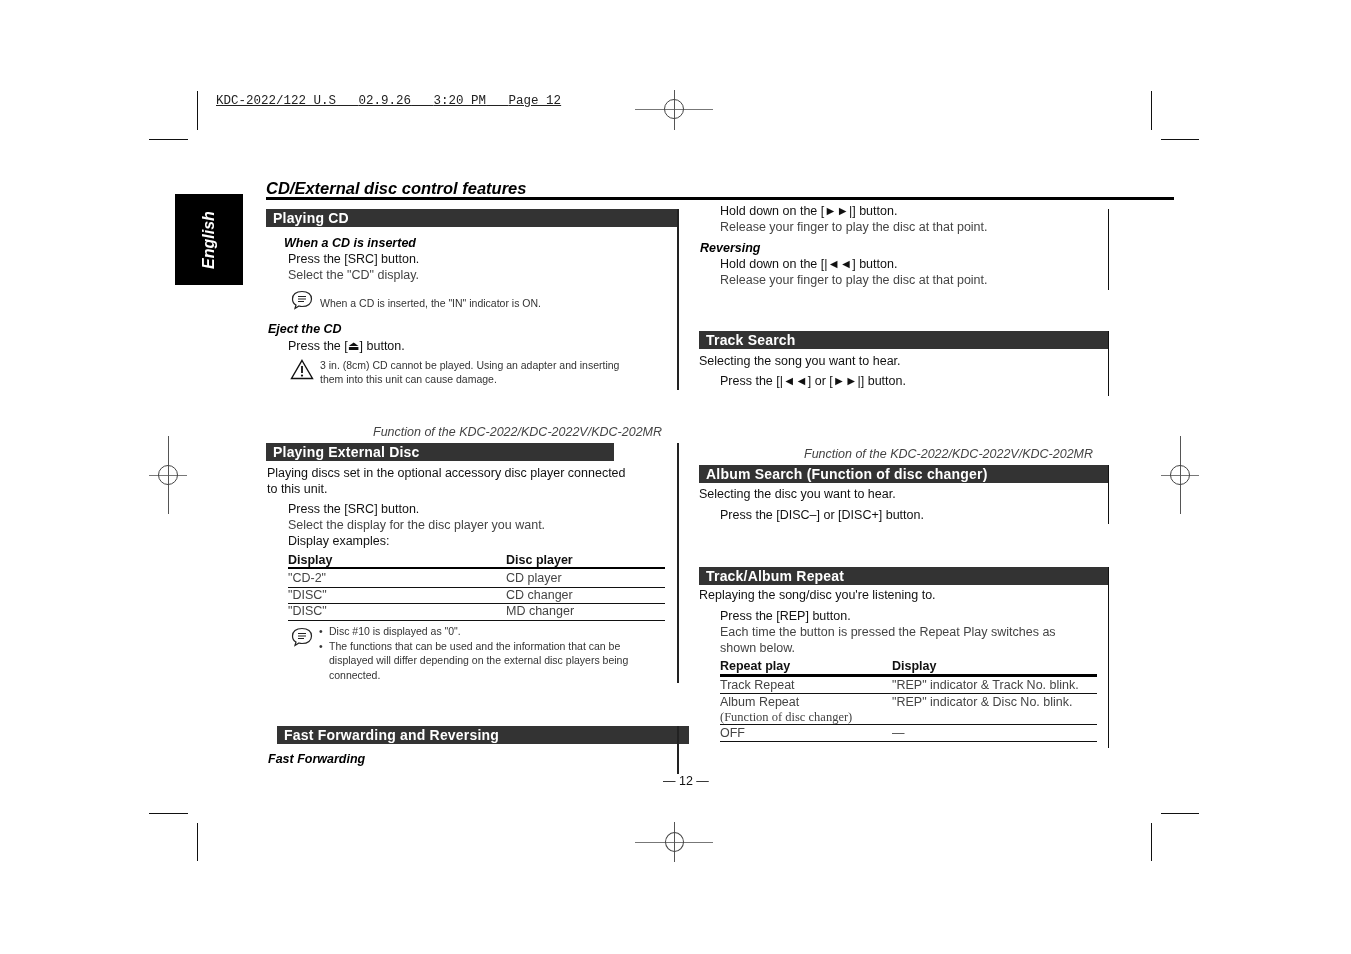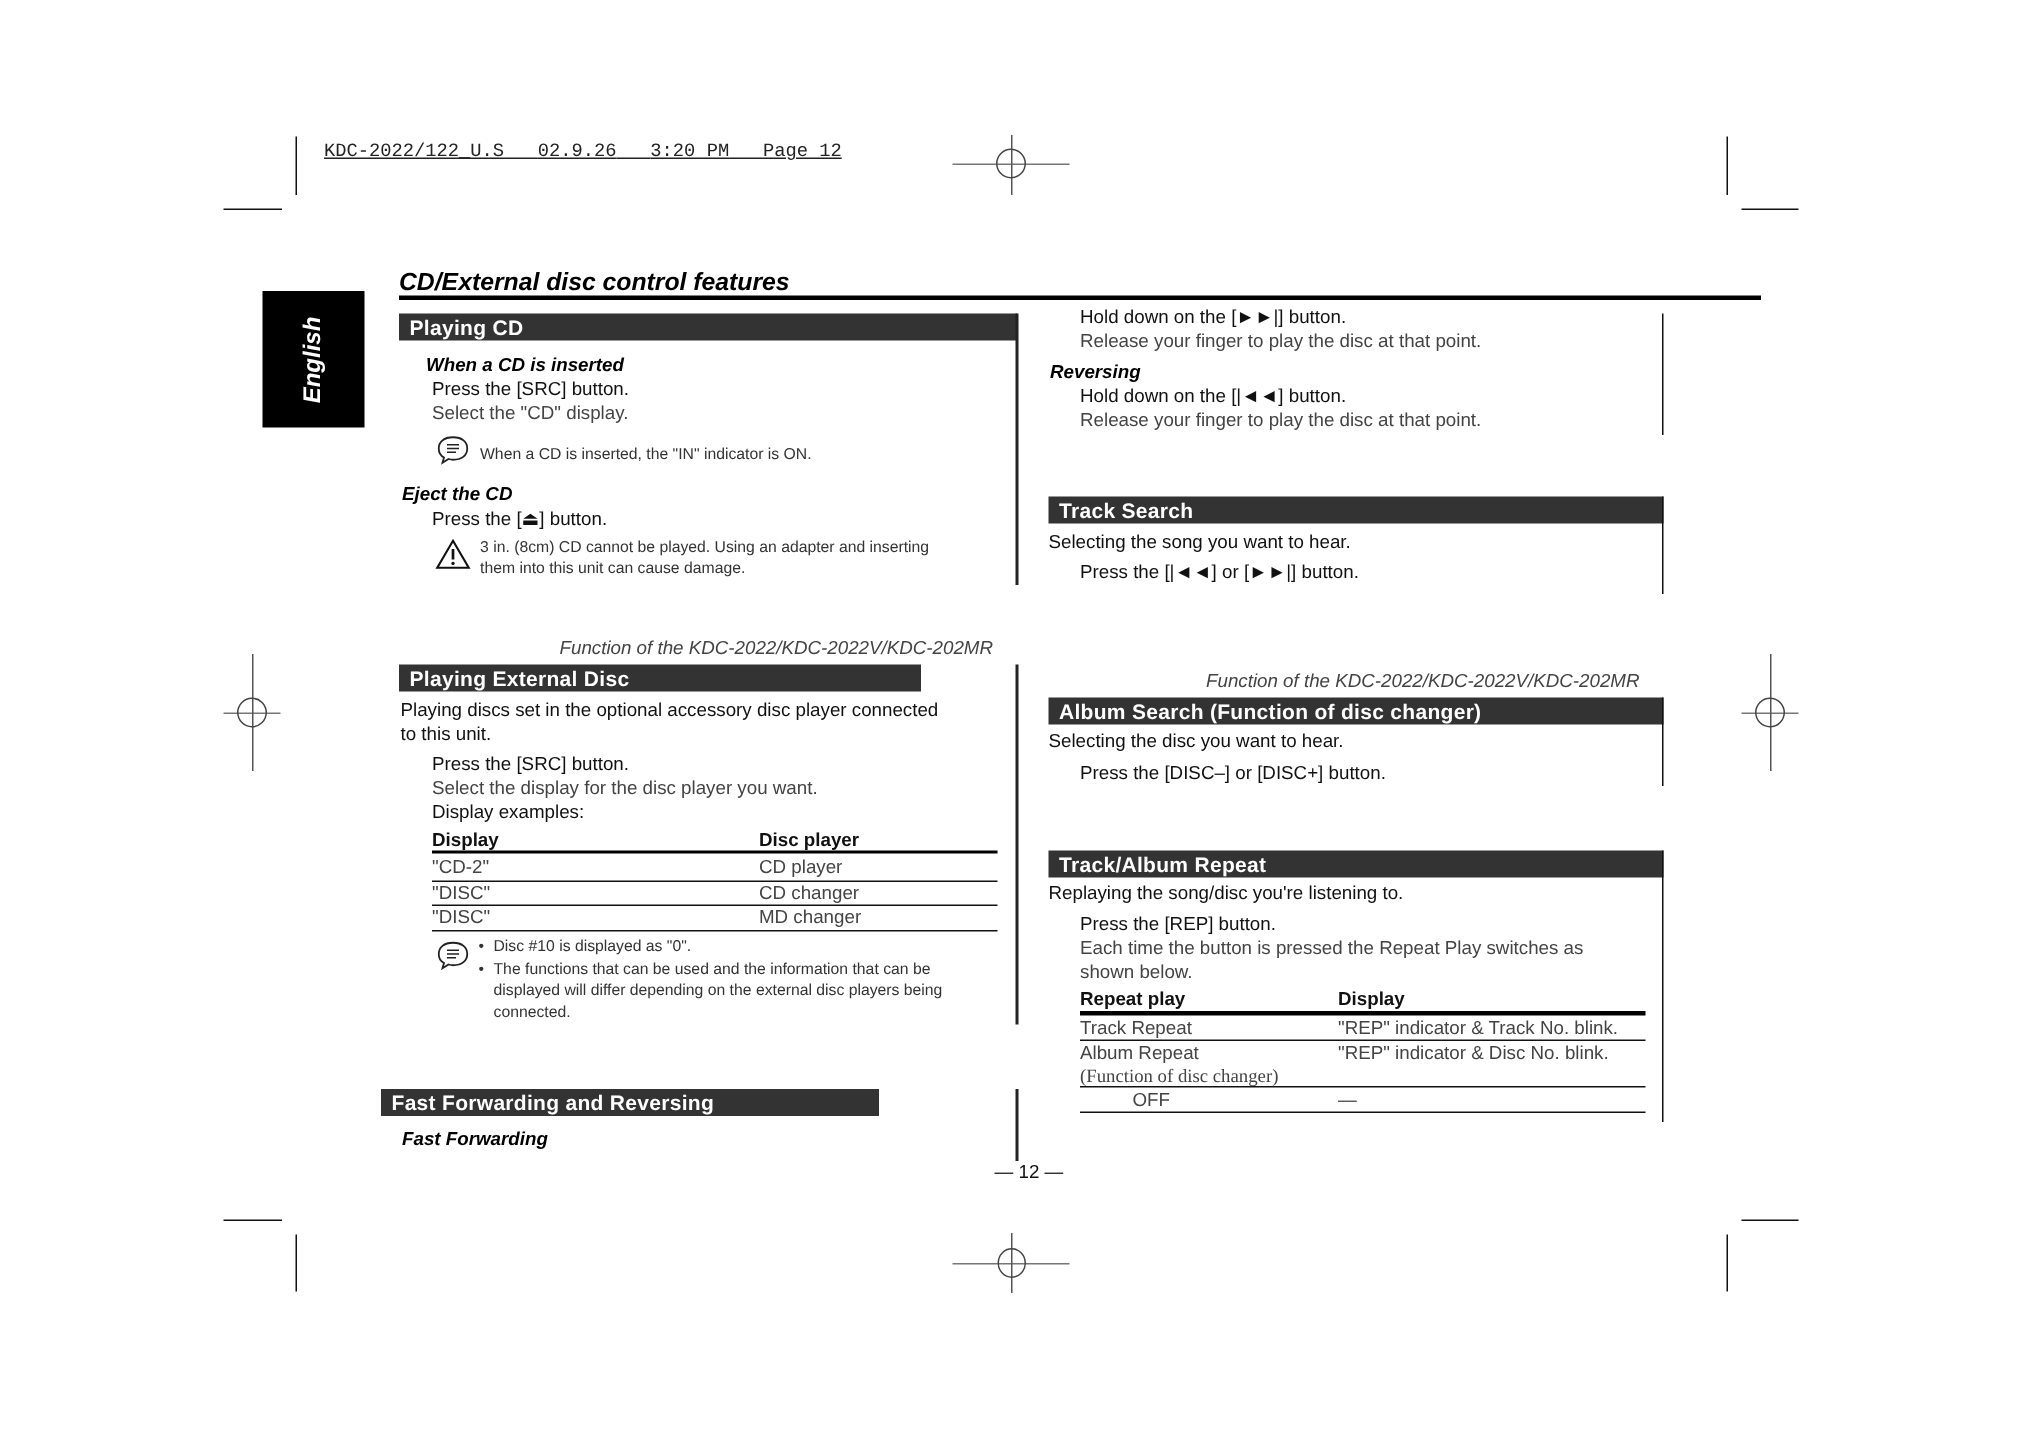--- a/index.html
+++ b/index.html
@@ -143,21 +143,21 @@
   <line x1="7" y1="9" x2="15" y2="9" stroke="#222" stroke-width="1"></line>
   <line x1="7" y1="11.5" x2="13" y2="11.5" stroke="#222" stroke-width="1"></line>
 </svg>
 <div class="t small" style="left:319px; top:625px;">•</div>
 <div class="t small" style="left:329px; top:625px;">Disc #10 is displayed as "0".</div>
 <div class="t small" style="left:319px; top:640px;">•</div>
 <div class="t small" style="left:329px; top:640px;">The functions that can be used and the information that can be</div>
 <div class="t small" style="left:329px; top:654px;">displayed will differ depending on the external disc players being</div>
 <div class="t small" style="left:329px; top:669px;">connected.</div>
 
-<div class="sec-head" style="left:254px; top:726px; width:332px;">Fast Forwarding and Reversing</div>
+<div class="sec-head" style="left:277px; top:726px; width:412px;">Fast Forwarding and Reversing</div>
 <div class="vline" style="left:677px; top:726px; height:48px; width:2px; background:#222;"></div>
 <div class="sub-head" style="left:268px; top:752px;">Fast Forwarding</div>
 
 <div class="t" style="left:663px; top:774px;">— 12 —</div>
 
 <div class="t" style="left:720px; top:204px;">Hold down on the [►►|] button.</div>
 <div class="t light" style="left:720px; top:220px;">Release your finger to play the disc at that point.</div>
 <div class="sub-head" style="left:700px; top:241px;">Reversing</div>
 <div class="t" style="left:720px; top:257px;">Hold down on the [|◄◄] button.</div>
 <div class="t light" style="left:720px; top:273px;">Release your finger to play the disc at that point.</div>
@@ -188,16 +188,16 @@
 
   <div class="t light" style="left:720px; top:678px;">Track Repeat</div>
   <div class="t light" style="left:892px; top:678px;">"REP" indicator &amp; Track No. blink.</div>
   <div class="row-line" style="left:720px; top:693px; width:377px;"></div>
 
   <div class="t light" style="left:720px; top:695px;">Album Repeat</div>
   <div class="t light" style="left:720px; top:710px;font-family:Liberation Serif, serif;">(Function of disc changer)</div>
   <div class="t light" style="left:892px; top:695px;">"REP" indicator &amp; Disc No. blink.</div>
   <div class="row-line" style="left:720px; top:724px; width:377px;"></div>
 
-  <div class="t light" style="left:720px; top:726px;margin-left:35px;">OFF</div>
+  <div class="t light" style="left:720px; top:726px;">OFF</div>
   <div class="t light" style="left:892px; top:726px;">—</div>
   <div class="row-line" style="left:720px; top:741px; width:377px;"></div>
 </div>
 
 </body></html>

